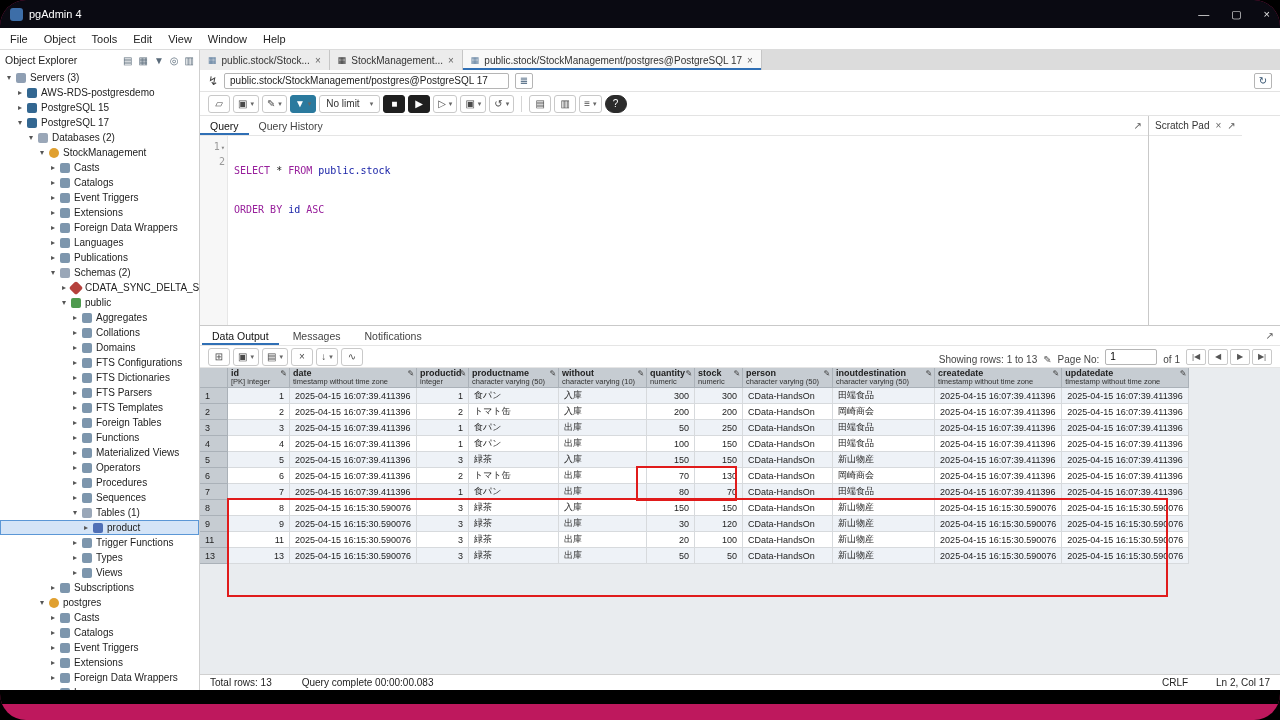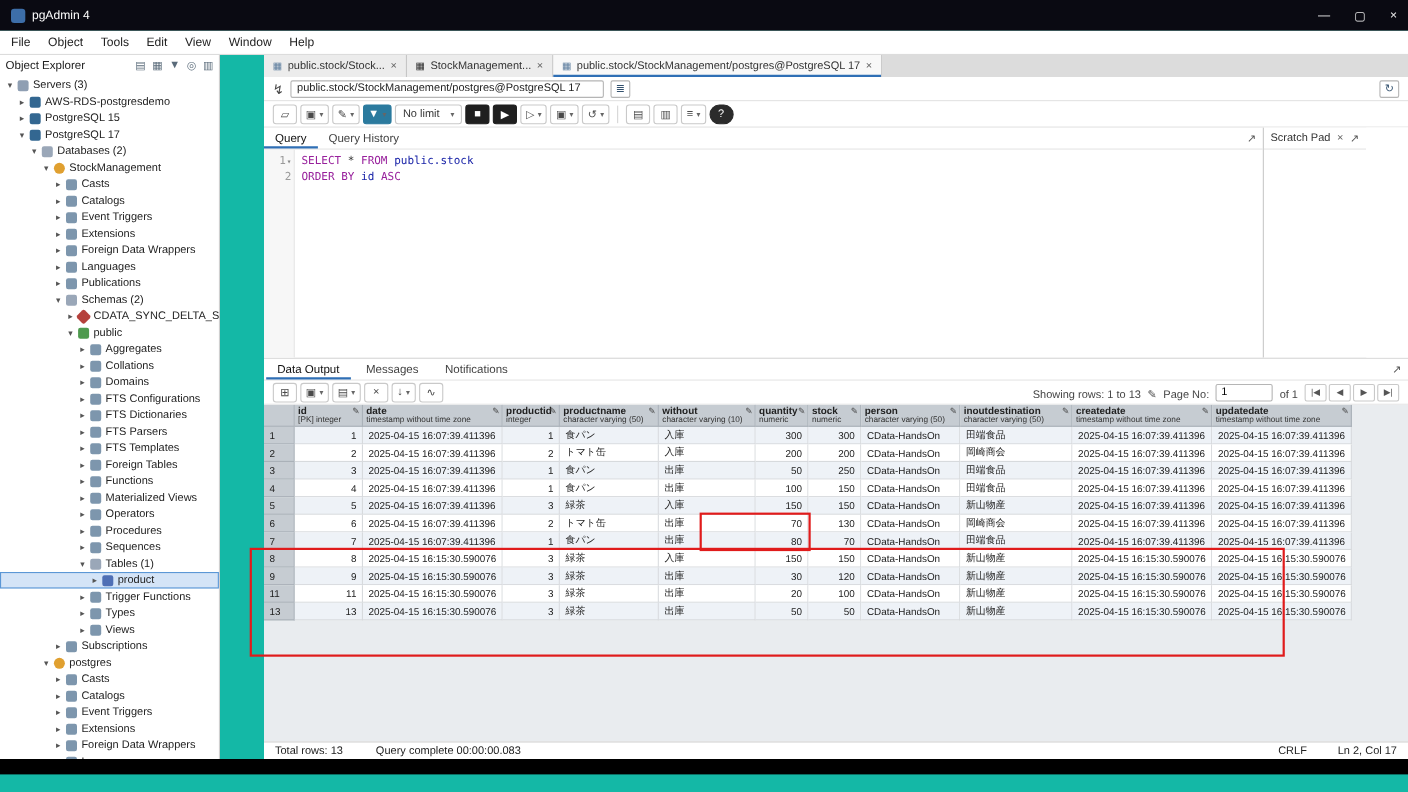--- a/index.html
+++ b/index.html
@@ -1,29 +1,29 @@
 <!DOCTYPE html>
 <html><head>
 <meta charset="utf-8">
 <style>
   * { box-sizing: border-box; }
   html,body { margin:0; padding:0; background:#000; }
   body { width:1280px; height:720px; font-family:"Liberation Sans",sans-serif; color:#222; }
-  .app { position:relative; width:1280px; height:720px; background:#14b8a6; overflow:hidden; }
+  .app { position:relative; width:1280px; height:720px; background:#be185d; overflow:hidden;border-radius:26px; }
 
   
   .titlebar { height:28px; background:#0a0a12; color:#fff; display:flex; align-items:center; padding:0 10px; font-size:11px; }
   .logo { width:13px; height:13px; border-radius:3px; background:#3d6ea8; margin-right:6px; }
   .win-controls { margin-left:auto; display:flex; gap:22px; font-size:11px; color:#e8e8e8; }
   .win-controls span { cursor:default; }
 
   
   .menubar { height:22px; display:flex; align-items:center; gap:16px; padding:0 10px; font-size:11px; background:#fff; border-bottom:1px solid #dcdcdc; color:#222; }
 
-  .body { display:flex; height:640px;gap:40px; }
+  .body { display:flex; height:640px; }
 
   
   .sidebar { width:200px; border-right:1px solid #cfcfcf; display:flex; flex-direction:column; background:#fff; }
   .sidebar-header { height:20px; display:flex; align-items:center; justify-content:space-between; font-size:10.5px; padding:0 5px; }
   .side-icons { display:flex; gap:6px; color:#5a6b7a; font-size:10px; }
   .tree { flex:1; overflow:hidden; font-size:10px; }
   .tree-item { height:15px; line-height:15px; display:flex; align-items:center; white-space:nowrap; overflow:hidden; }
   .tree-item .arrow { width:10px; font-size:8px; color:#555; text-align:center; flex:0 0 10px; }
   .tree-icon { width:10px; height:10px; border-radius:2px; margin:0 4px 0 2px; flex:0 0 10px; }
   .tree-item.selected { background:#d4e4f7; outline:1px solid #5b97d6; outline-offset:-1px; }
@@ -69,21 +69,21 @@
   .editor { flex:1; min-width:0; display:flex; flex-direction:column; }
   .subtabs { height:20px; display:flex; align-items:center; font-size:10.5px; border-bottom:1px solid #e5e5e5; position:relative; color:#444; }
   .subtab { padding:0 10px; height:100%; display:flex; align-items:center; }
   .subtab.active { box-shadow:inset 0 -2px 0 #2f6fb5; color:#111; }
   .subtabs .right-icons { position:absolute; right:6px; display:flex; gap:8px; color:#555; font-size:10px; }
   .code { flex:1; display:flex; font-family:"DejaVu Sans Mono",monospace; font-size:10px; background:#fff; }
   .gutter { width:28px; background:#f7f7f7; border-right:1px solid #e7e7e7; color:#9a9a9a; text-align:right; padding-top:3px; }
   .gline { height:15px; line-height:15px; padding-right:2px; }
   .gline .fold { font-size:7px; color:#888; margin-left:1px; }
   .codelines { padding:3px 0 0 6px; }
-  .cline { height:15px; line-height:15px; white-space:pre; }
+  .cline { height:15px; line-height:15px; white-space:pre;margin-top:24px; }
   .kw { color:#98209c; }
   .id { color:#1a24a8; }
   .pl { color:#222; }
 
   .scratch { width:132px; border-left:1px solid #c9c9c9; display:flex; flex-direction:row; background:#fff; }
   .scratch-header { height:20px; display:flex; align-items:center; gap:6px; padding:0 6px; font-size:10px; border-bottom:1px solid #e5e5e5; color:#333; }
   .scratch-header .x { color:#666; }
   .scratch-header .exp { margin-left:auto; color:#555; }
   .scratch-body { flex:1; background:#fff; }
 

